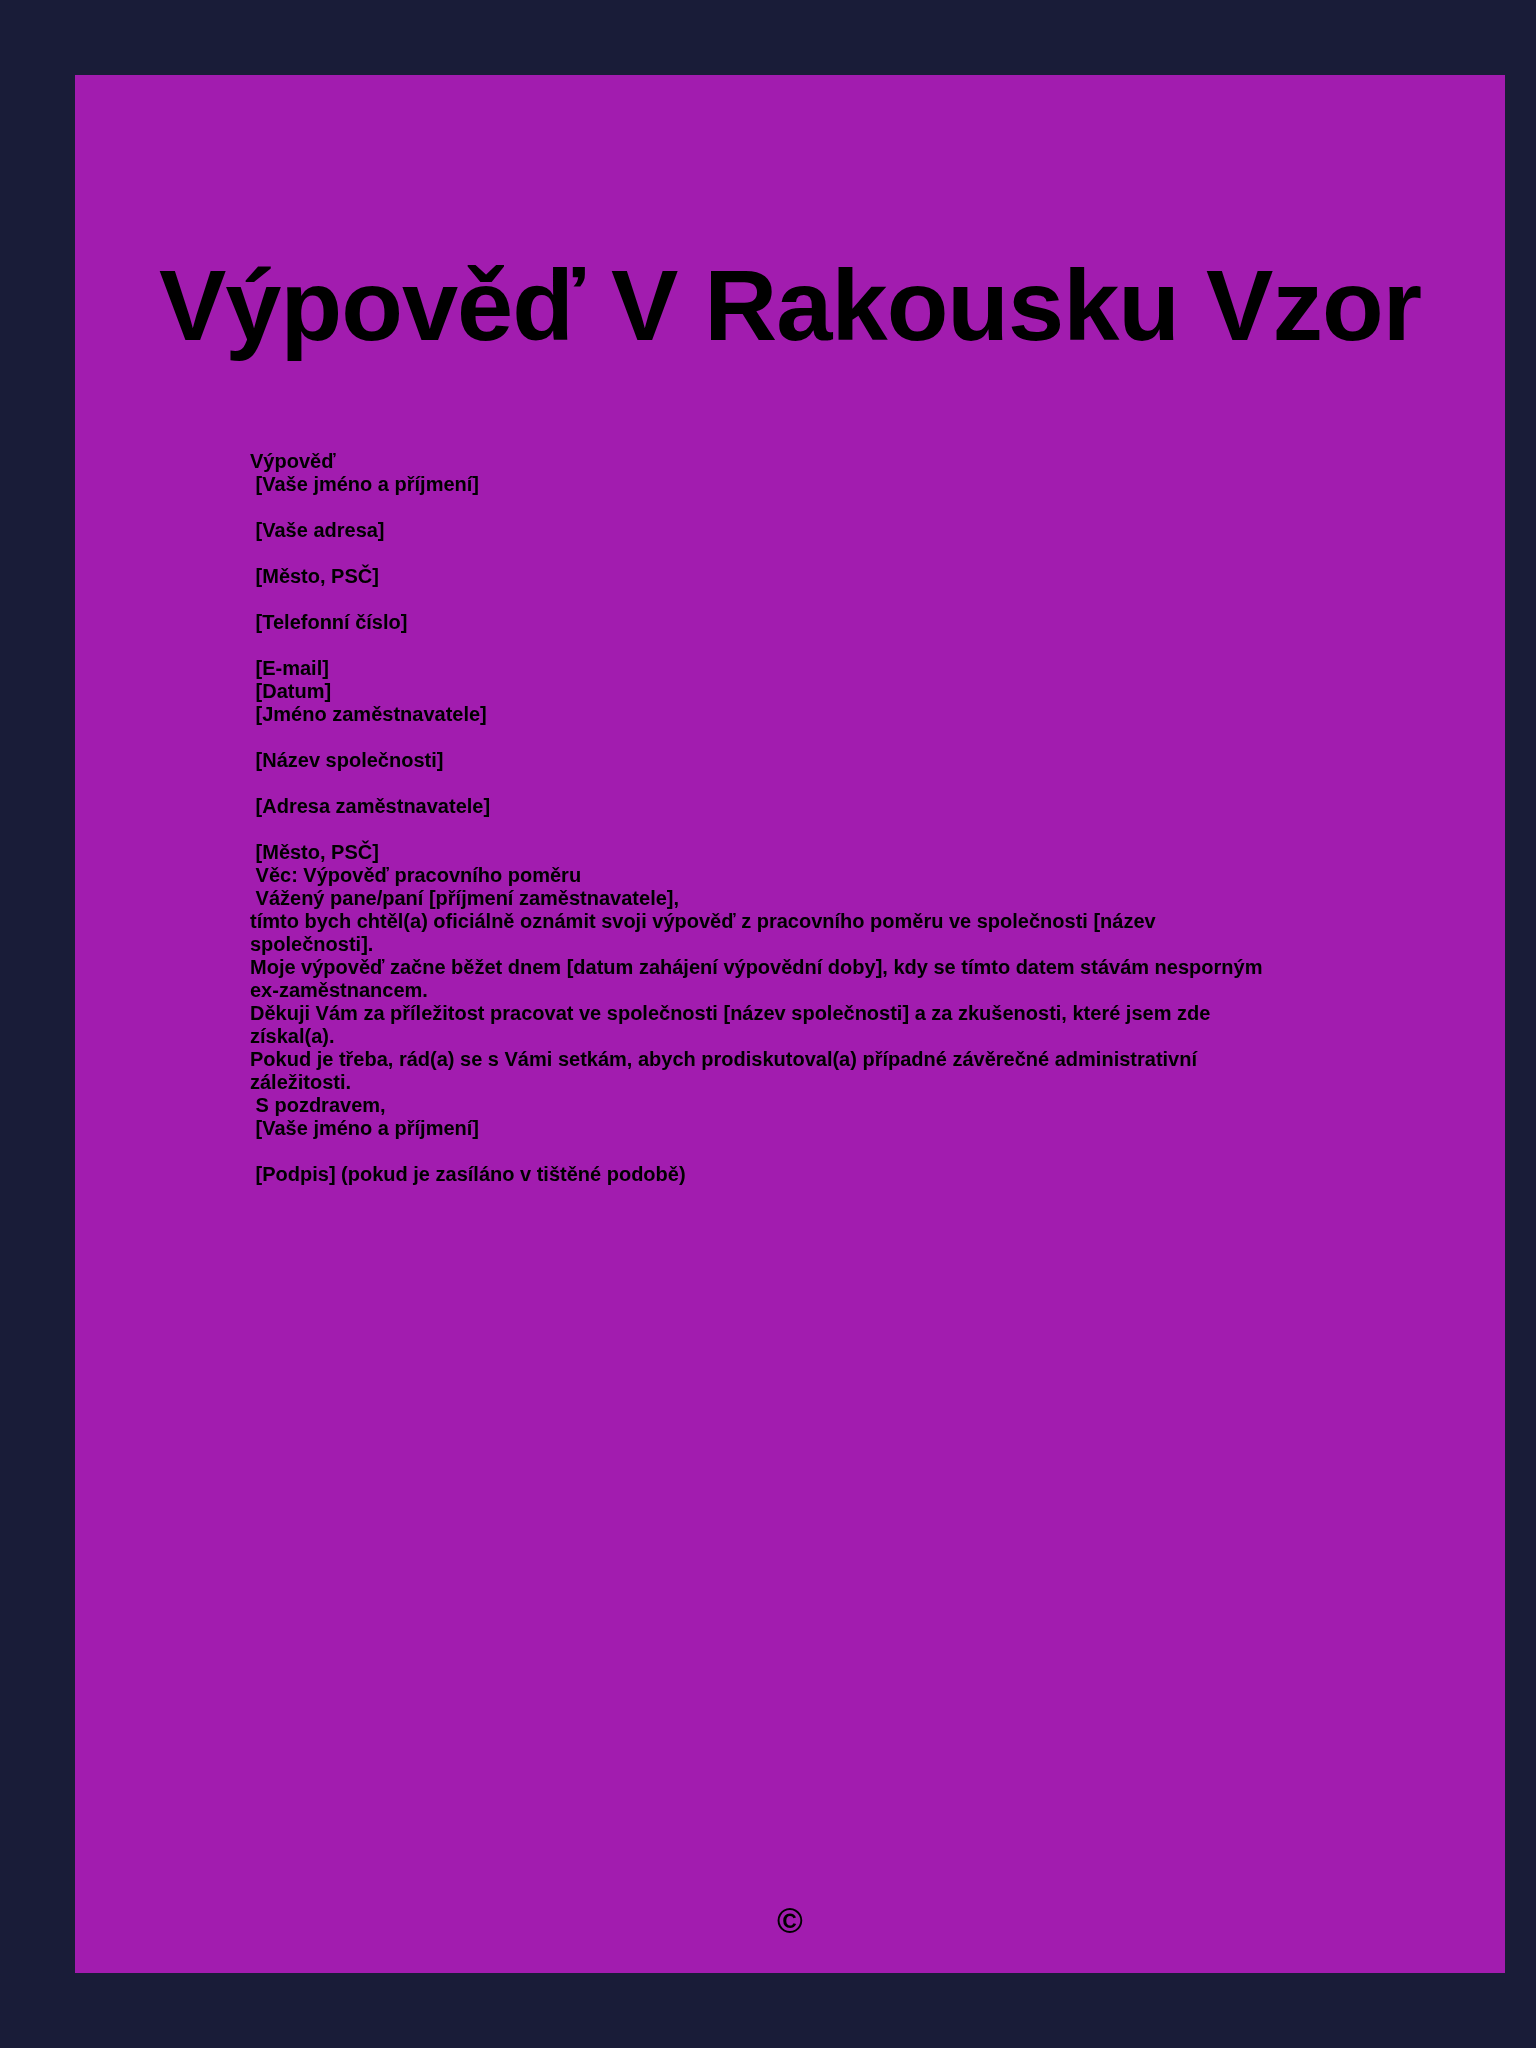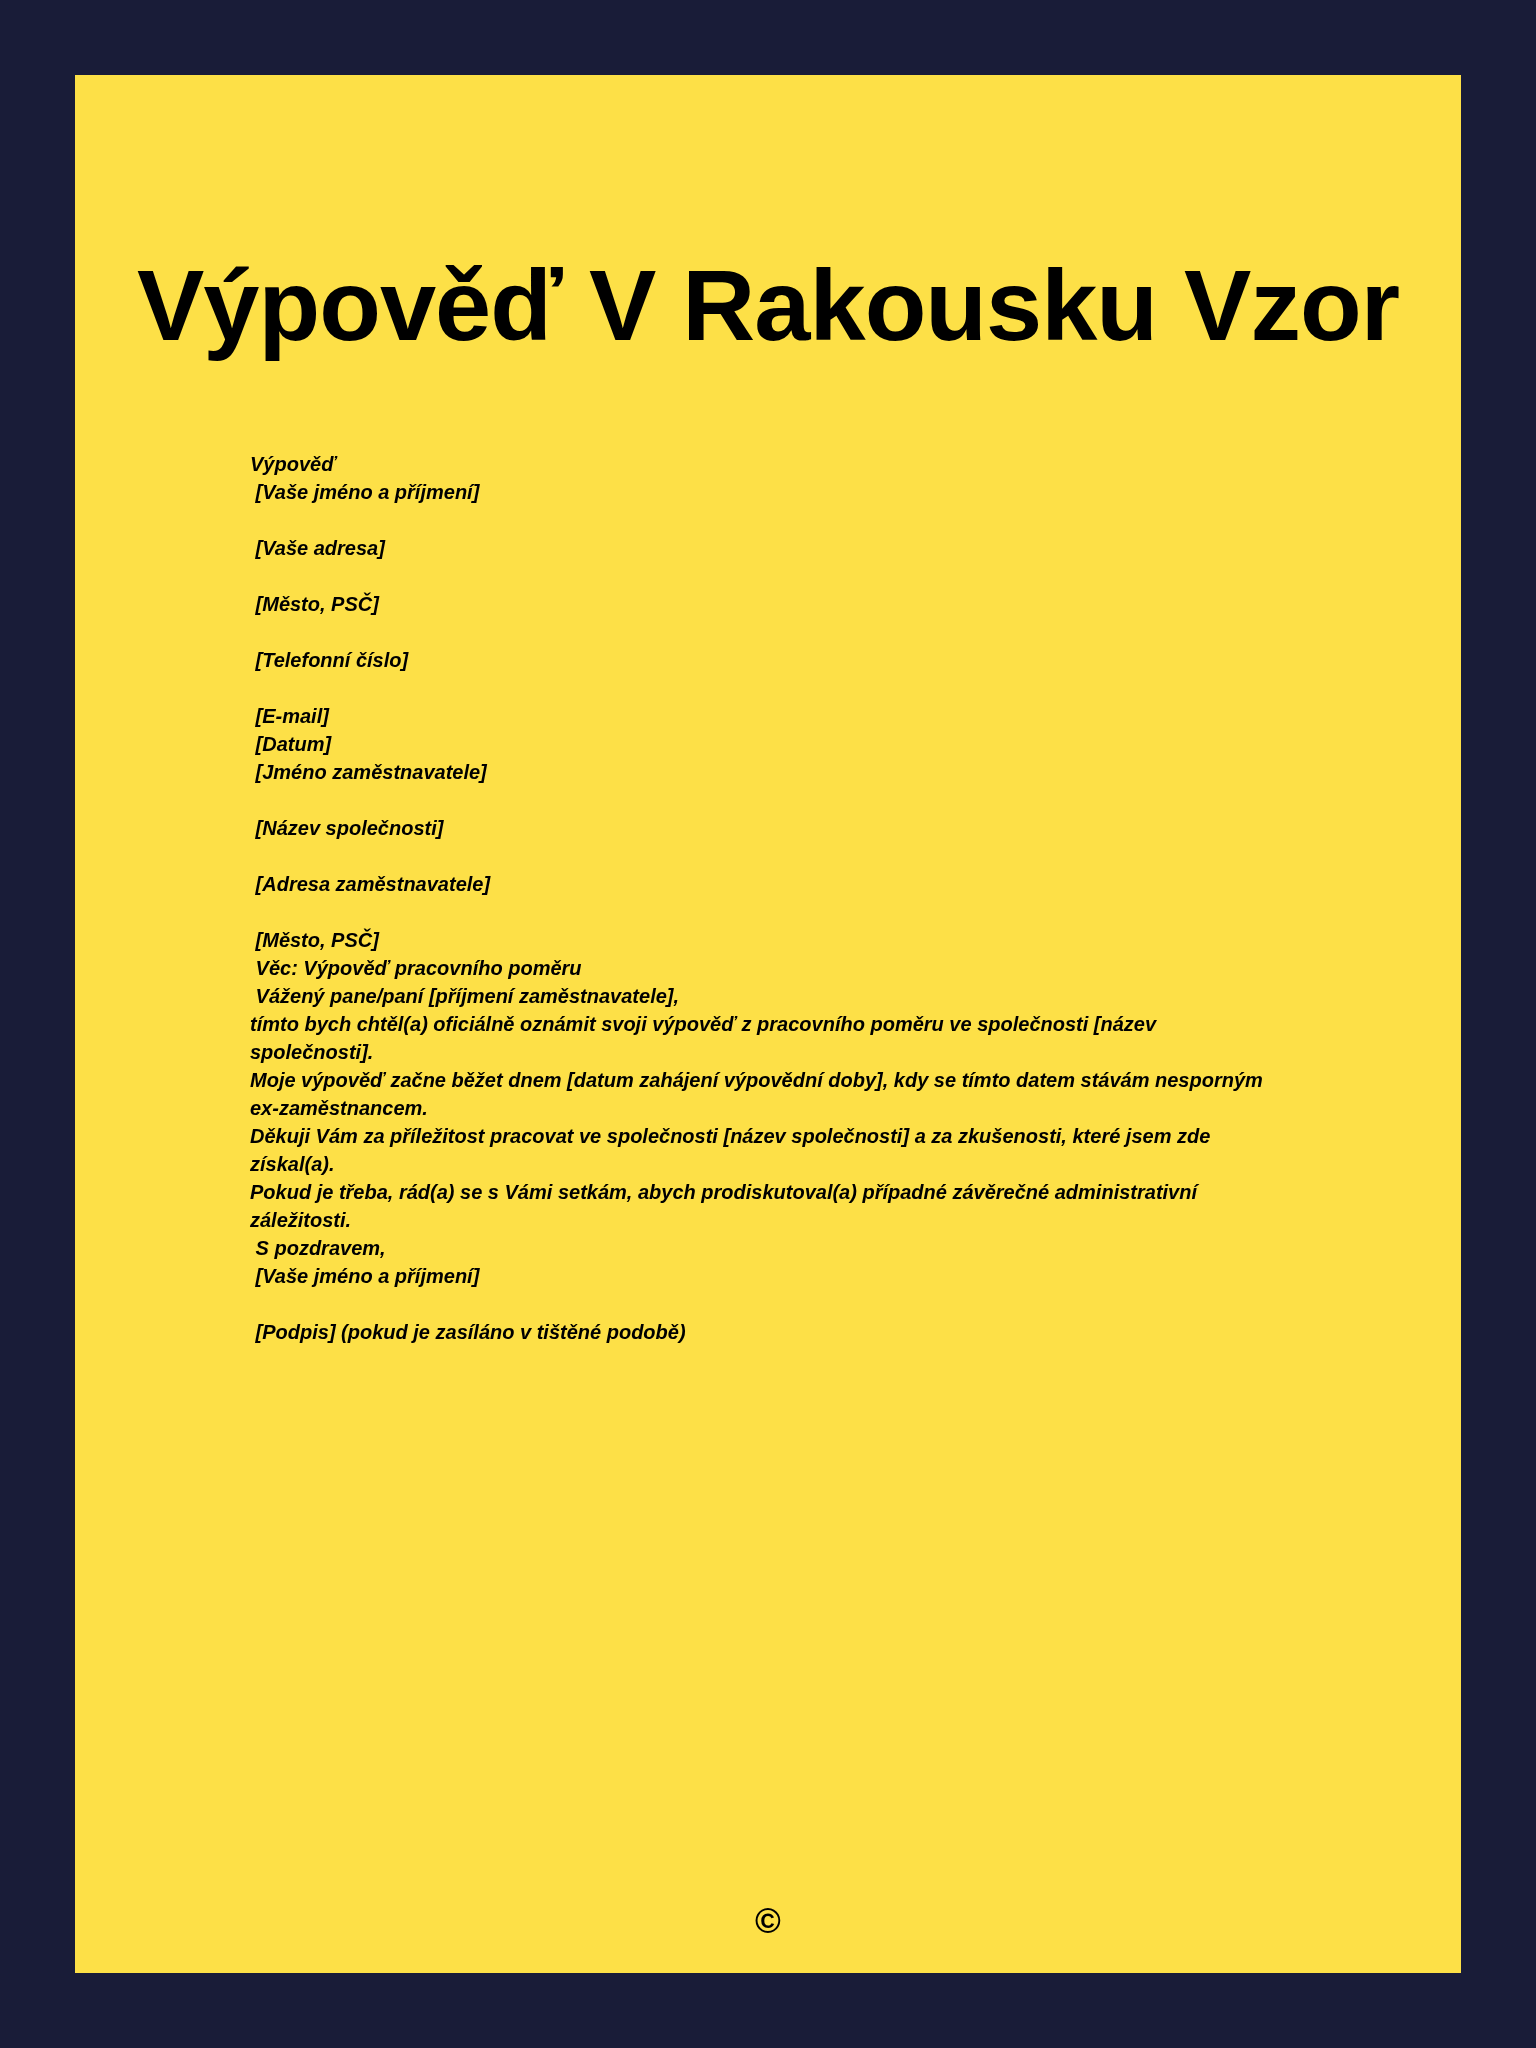--- a/index.html
+++ b/index.html
@@ -13,21 +13,22 @@
       position: relative;
       overflow: hidden;
       font-family: "Liberation Sans", sans-serif;
     }
     .paper {
       position: absolute;
       left: 75px;
       top: 75px;
       width: 1386px;
       height: 1898px;
-      background: #fde047;
+      background: #a21caf;
+      padding-left: 44px;
     }
     .title {
       position: absolute;
       top: 180px;
       left: 0;
       right: 0;
       margin: 0;
       text-align: center;
       font-weight: bold;
       font-size: 101px;
@@ -36,24 +37,23 @@
       color: #000000;
       white-space: nowrap;
     }
     .letter {
       position: absolute;
       top: 375px;
       left: 175px;
       margin: 0;
       font-weight: bold;
       font-size: 20px;
-      line-height: 28px;
+      line-height: 23px;
       color: #000000;
       white-space: pre;
-      font-style: italic;
     }
     .copyright {
       position: absolute;
       top: 1828px;
       left: 0;
       right: 0;
       text-align: center;
       font-weight: bold;
       font-size: 35px;
       line-height: 1;

